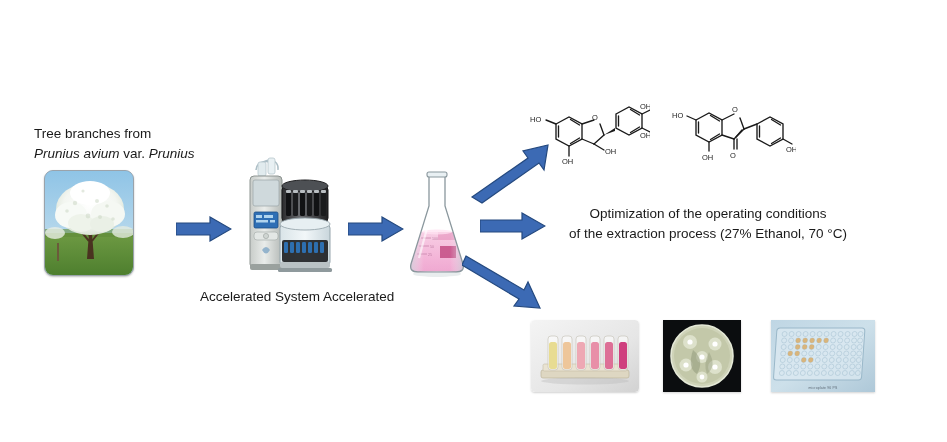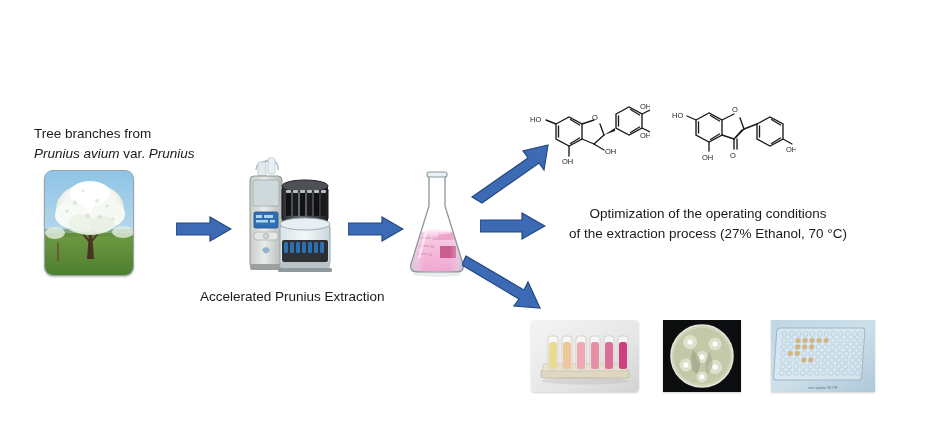--- a/index.html
+++ b/index.html
@@ -207,21 +207,21 @@
         <rect x="68" y="90" width="4" height="11" rx="1.2"></rect>
         <rect x="74" y="90" width="4" height="11" rx="1.2"></rect>
         <rect x="80" y="90" width="4" height="11" rx="1.2"></rect>
         <rect x="86" y="90" width="4" height="11" rx="1.2"></rect>
       </g>
       <rect x="46" y="110" width="50" height="6" rx="2" fill="#b9c2c5"></rect>
       <rect x="44" y="116" width="54" height="4" rx="1.5" fill="#8f9a9d"></rect>
     </svg>
   </div>
 
-  <div class="abs caption" style="left:200px; top:287px;">Accelerated Prunius Extraction</div>
+  <div class="abs caption" style="left:200px; top:287px;">Accelerated System Accelerated</div>
 
   <div class="abs" style="left:348px; top:216px;">
     <svg width="56" height="26" viewBox="0 0 56 26">
       <polygon points="0,7 34,7 34,1 55,13 34,25 34,19 0,19" fill="#3c6ab4" stroke="#24497f" stroke-width="1.2"></polygon>
     </svg>
   </div>
 
   <div class="abs flask" style="left:404px; top:168px;">
     <svg width="66" height="110" viewBox="0 0 66 110">
       <defs>

